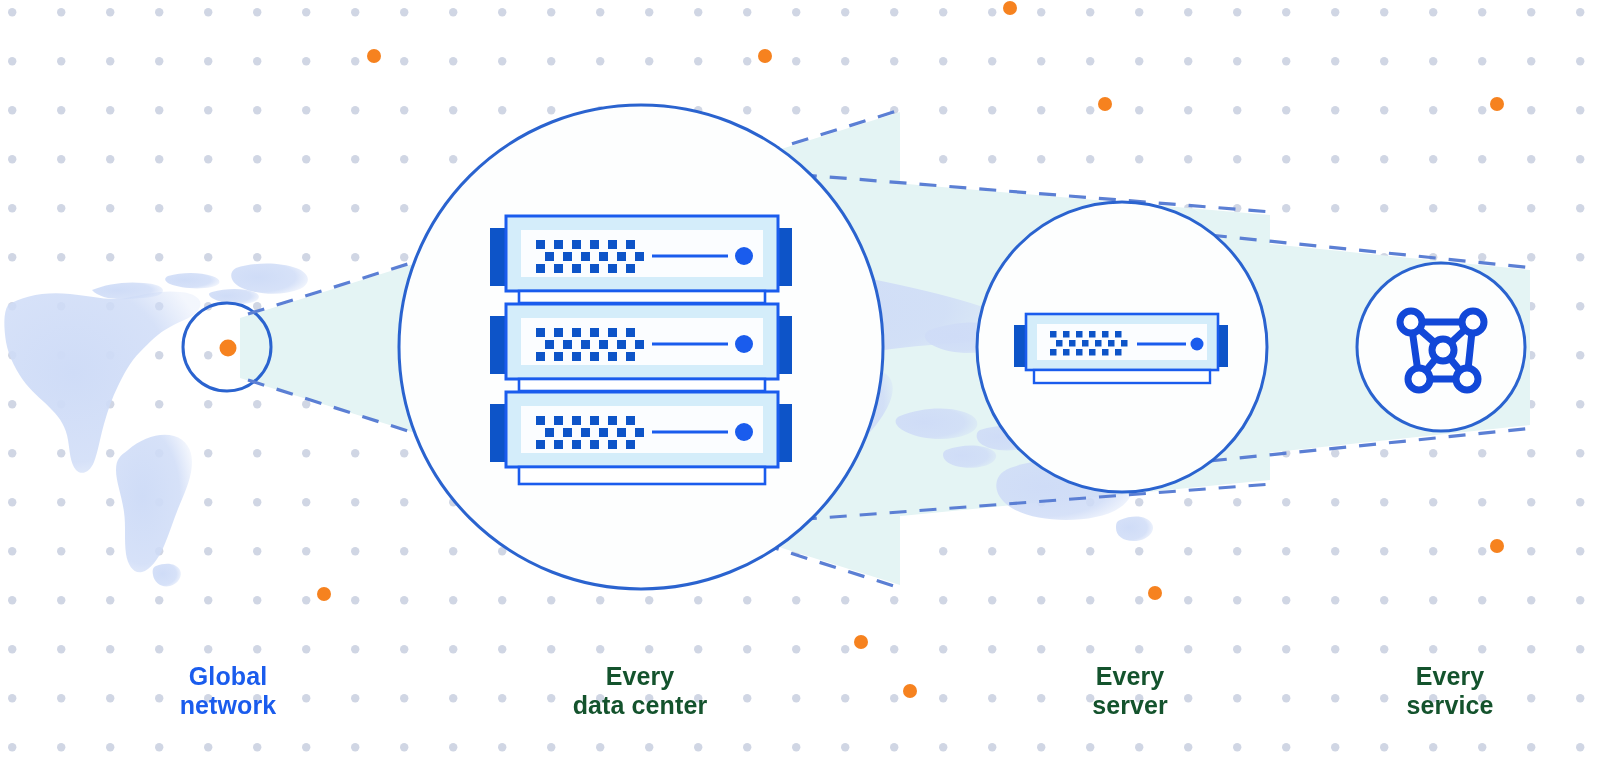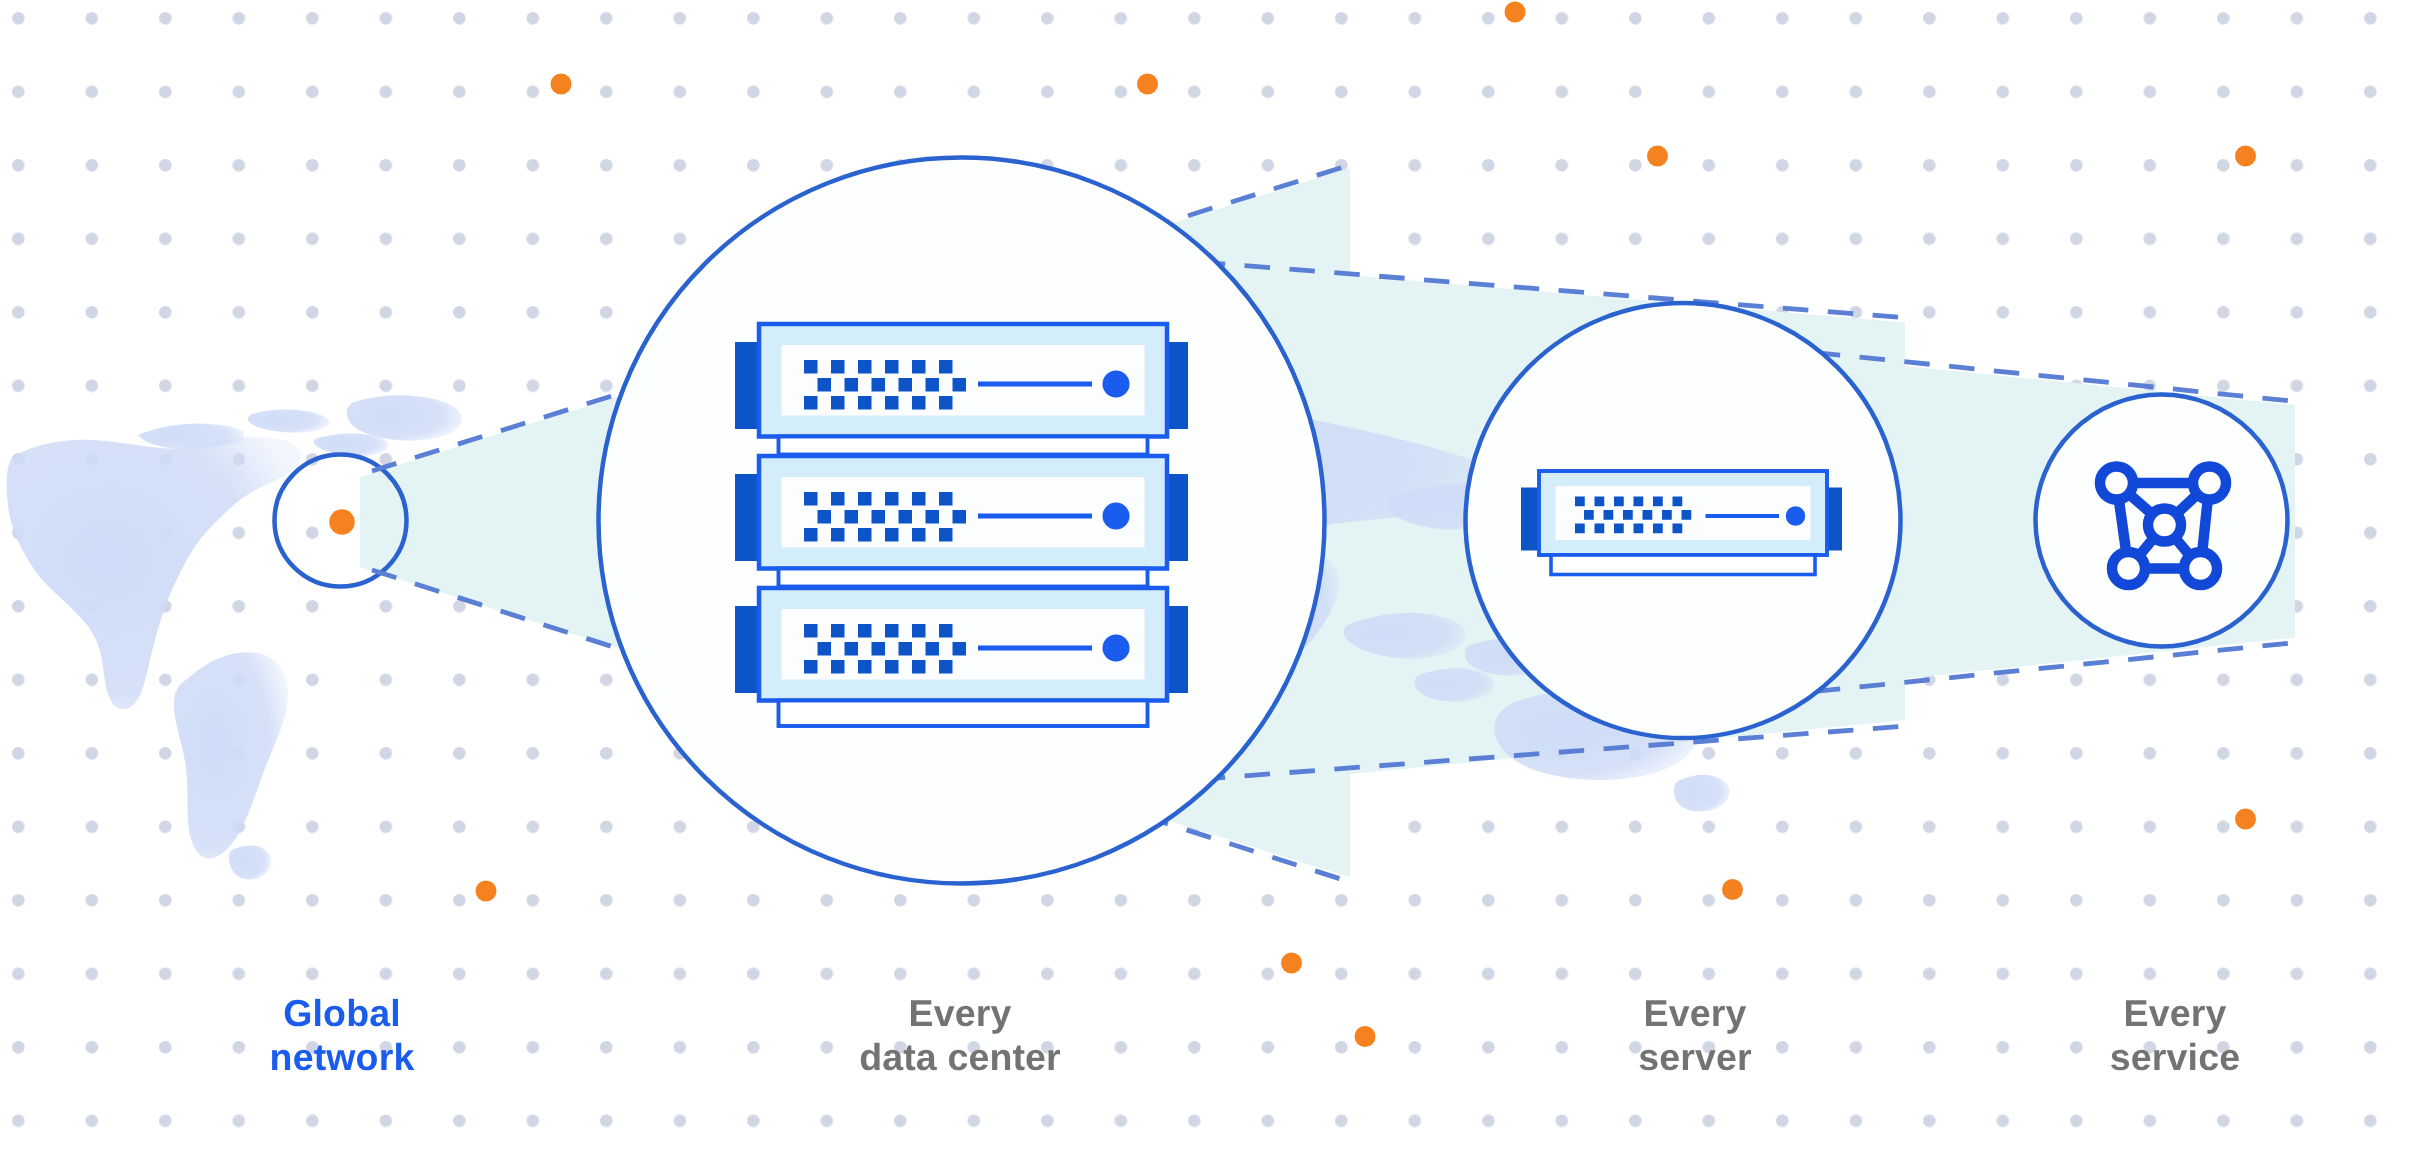--- a/index.html
+++ b/index.html
@@ -28,21 +28,21 @@
     position: absolute;
     text-align: center;
     font-family: "Liberation Sans", sans-serif;
     font-size: 25px;
     font-weight: 700;
     line-height: 1.17;
     letter-spacing: 0.1px;
     white-space: pre-line;
     user-select: none;
   }
-  .label-dark { color: #737373; }
+  .label-dark { color: #14532d; }
   .label-blue { color: #1a5ced; }
   #label-global   { left: 118px;  top: 662px; width: 220px; }
   #label-dc       { left: 530px;  top: 662px; width: 220px; }
   #label-server   { left: 1020px; top: 662px; width: 220px; }
   #label-service  { left: 1340px; top: 662px; width: 220px; }
 </style>
 </head>
 <body>
 
 <div id="stage">

